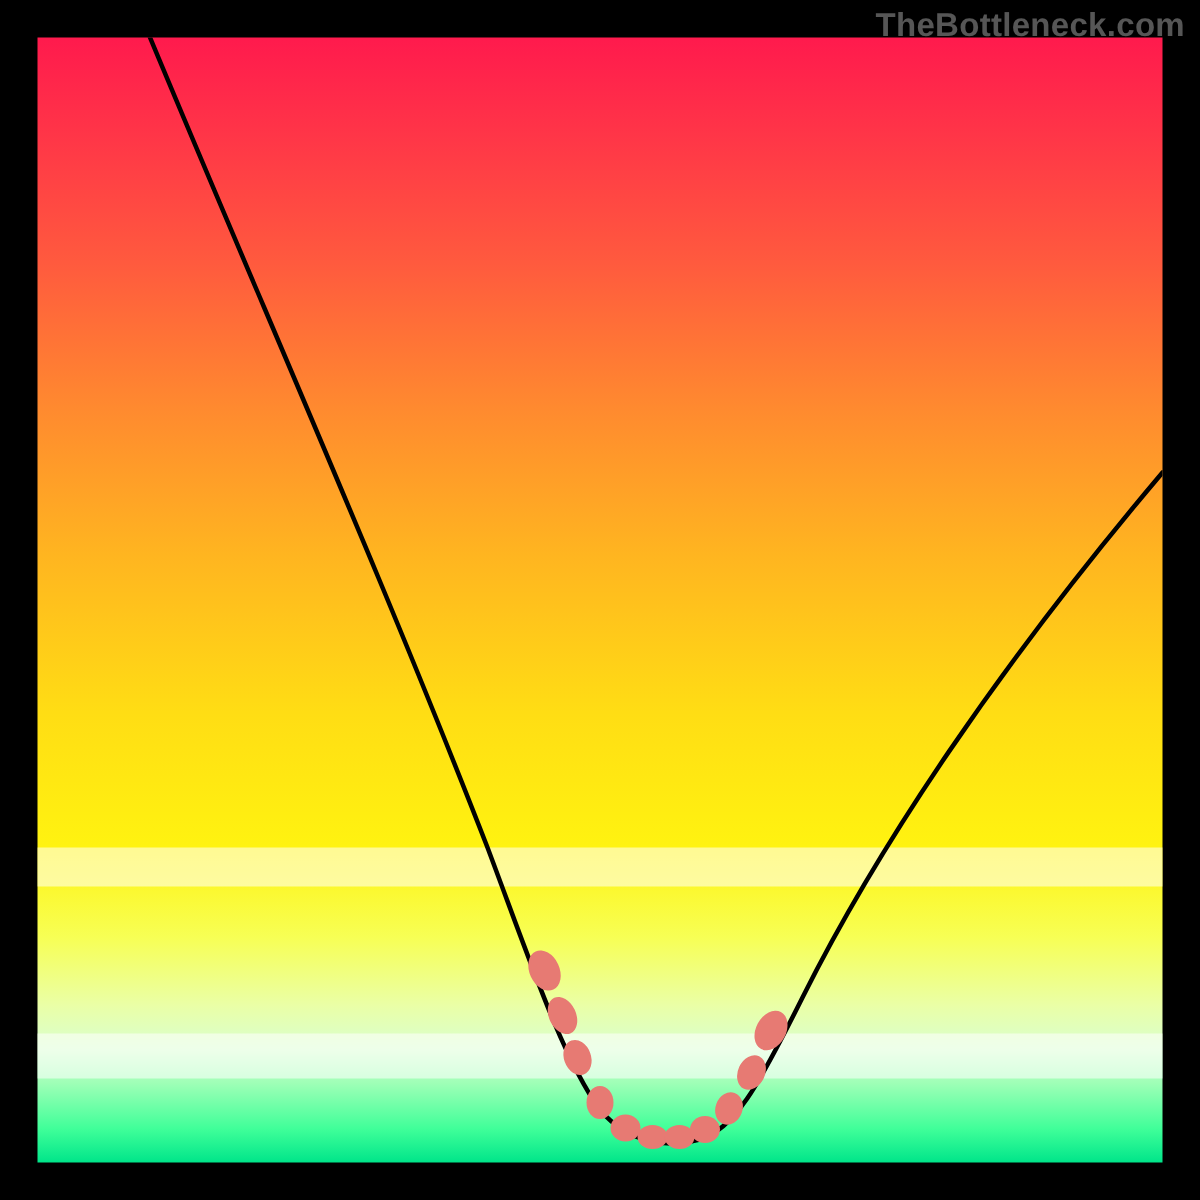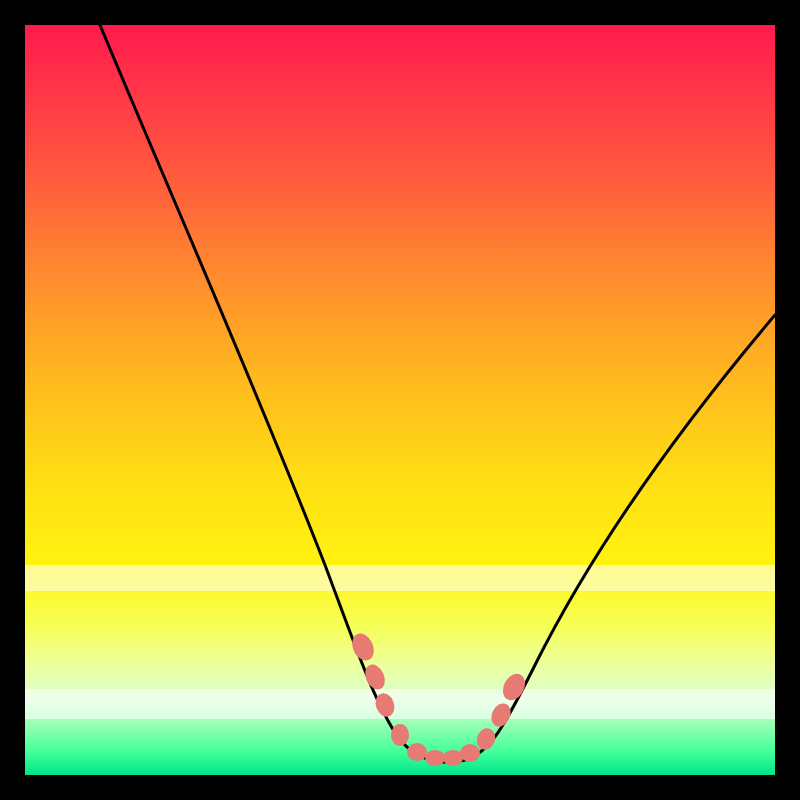--- a/index.html
+++ b/index.html
@@ -89,13 +89,14 @@
         <ellipse class="marker" cx="410" cy="733" rx="10" ry="8"></ellipse>
         <ellipse class="marker" cx="428" cy="733" rx="10" ry="8"></ellipse>
         <ellipse class="marker" cx="445" cy="728" rx="10" ry="9"></ellipse>
         <ellipse class="marker" cx="461" cy="714" rx="9" ry="11" transform="rotate(20 461 714)"></ellipse>
         <ellipse class="marker" cx="476" cy="690" rx="9" ry="12" transform="rotate(25 476 690)"></ellipse>
         <ellipse class="marker" cx="489" cy="662" rx="10" ry="14" transform="rotate(28 489 662)"></ellipse>
       </g>
     </svg>
 
   </div>
+  <div class="watermark">TheBottleneck.com</div>
 </div>
 
 </body></html>

